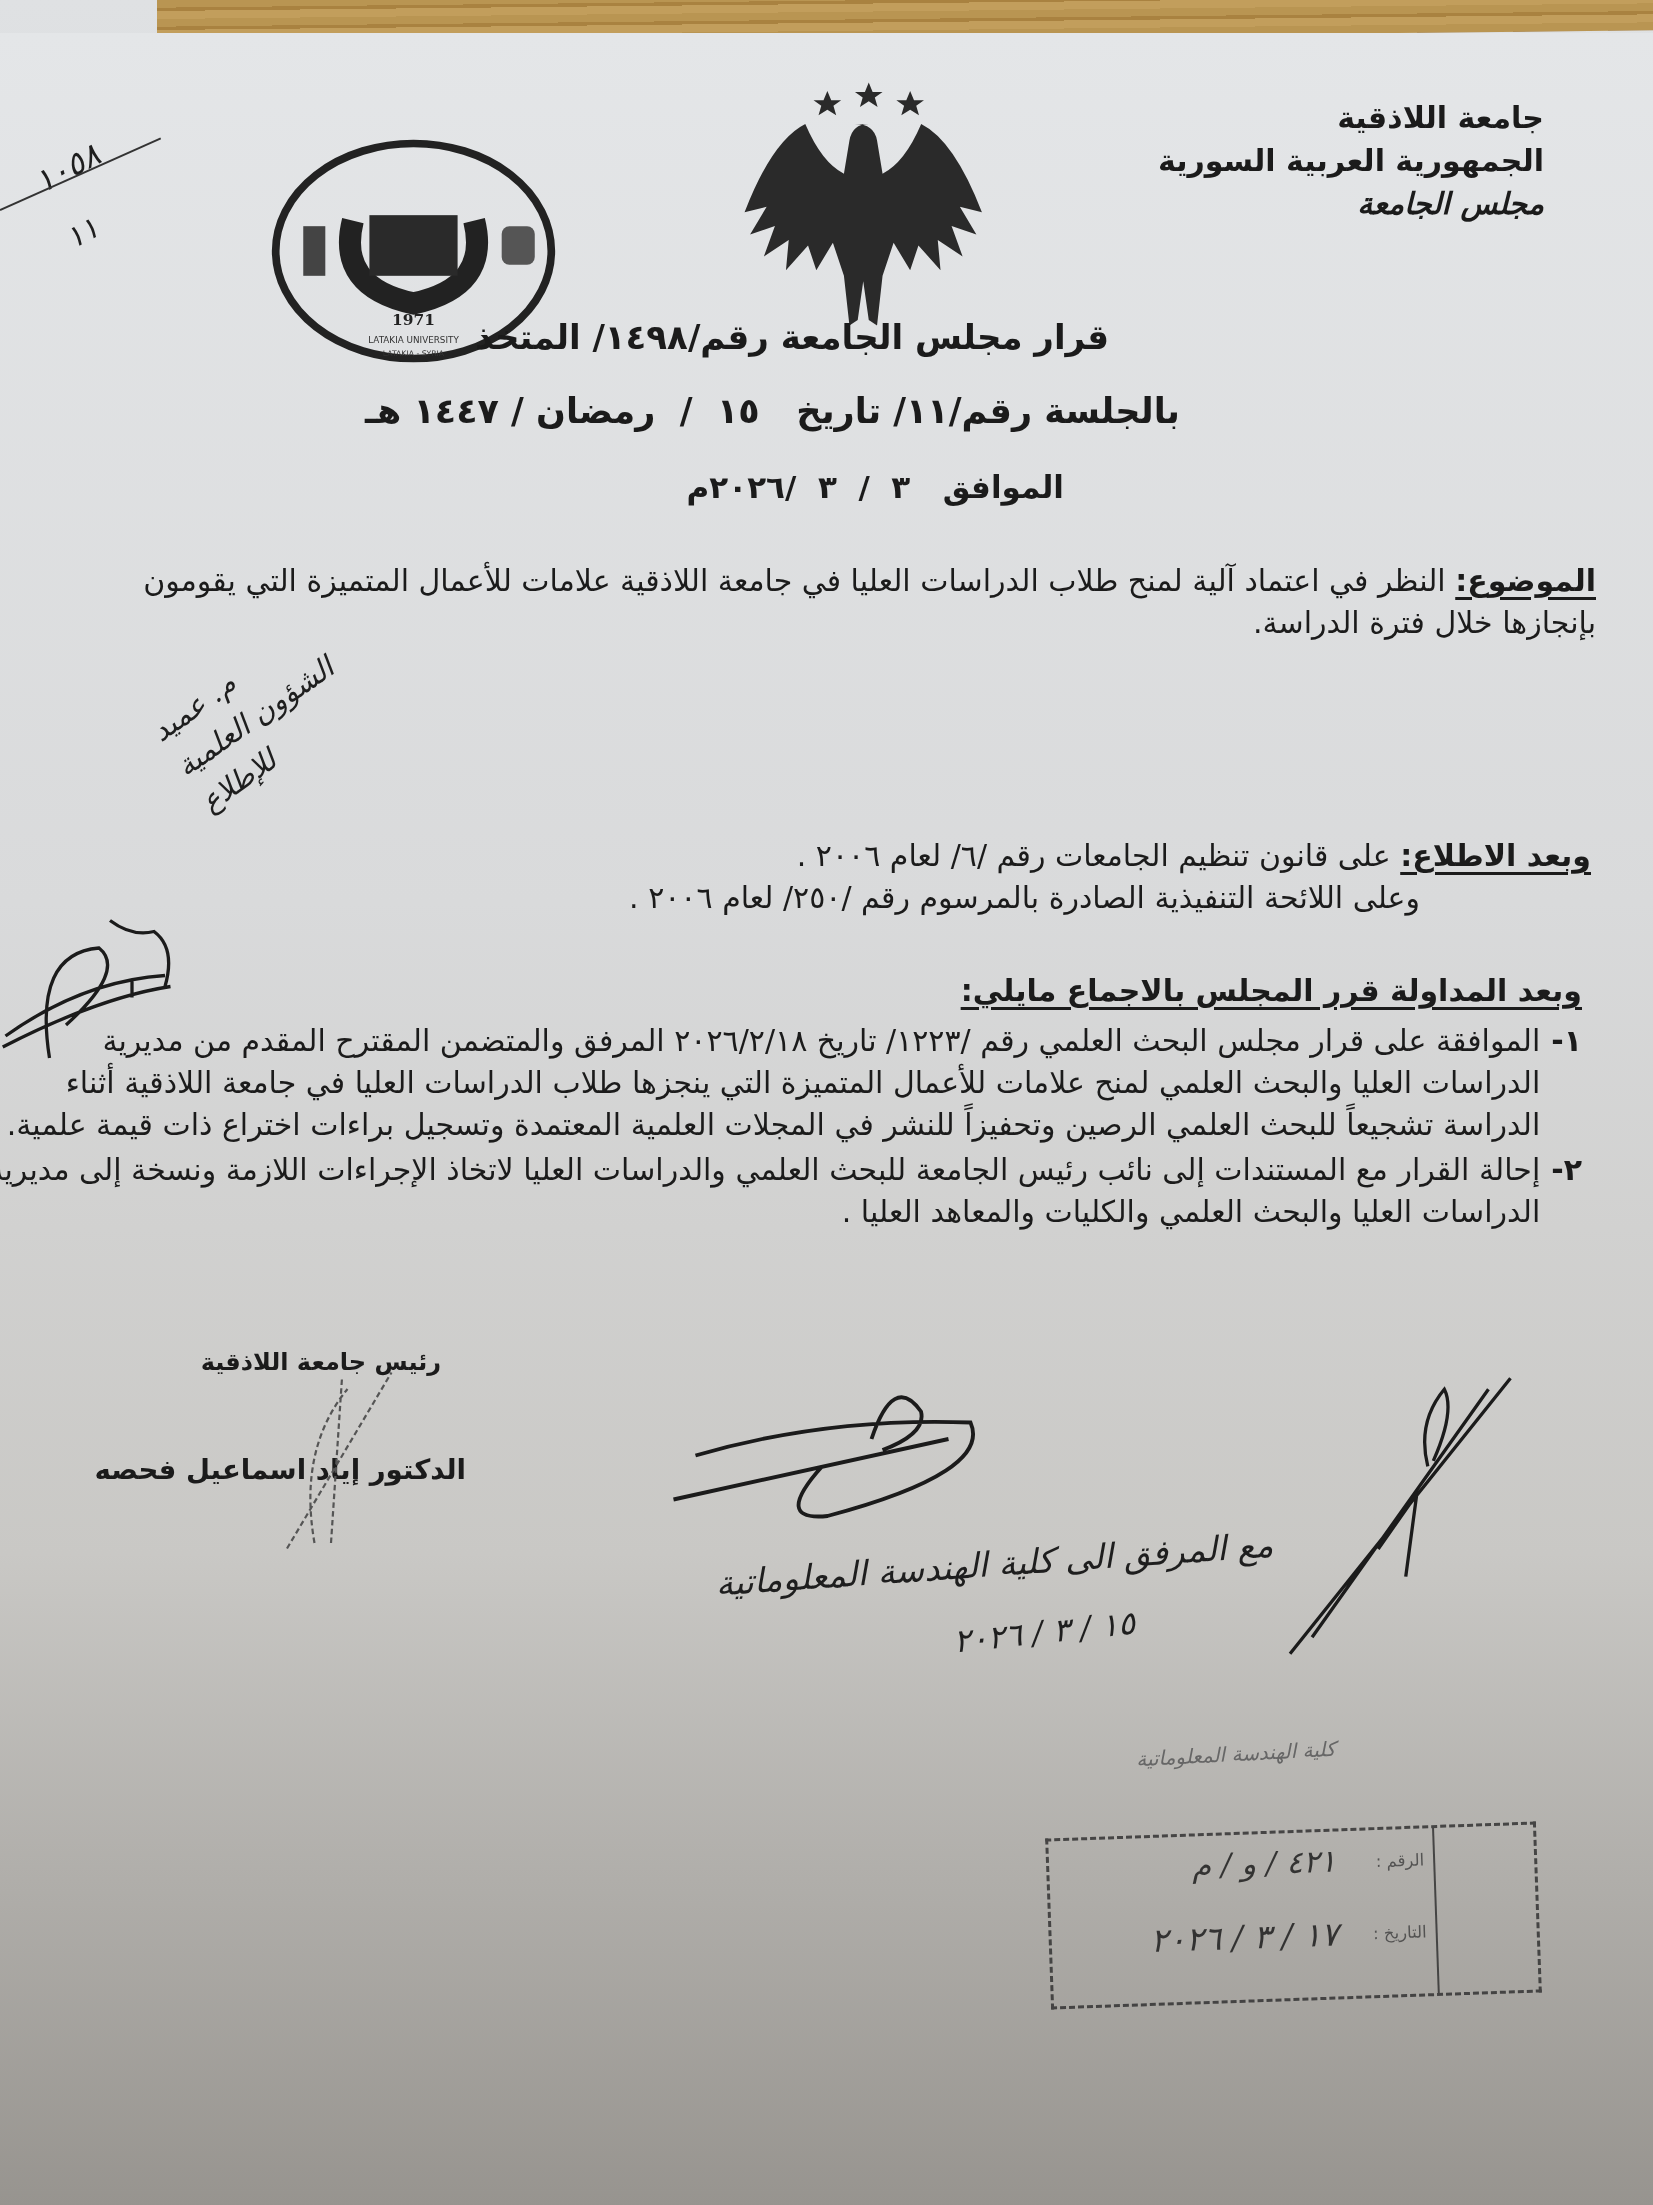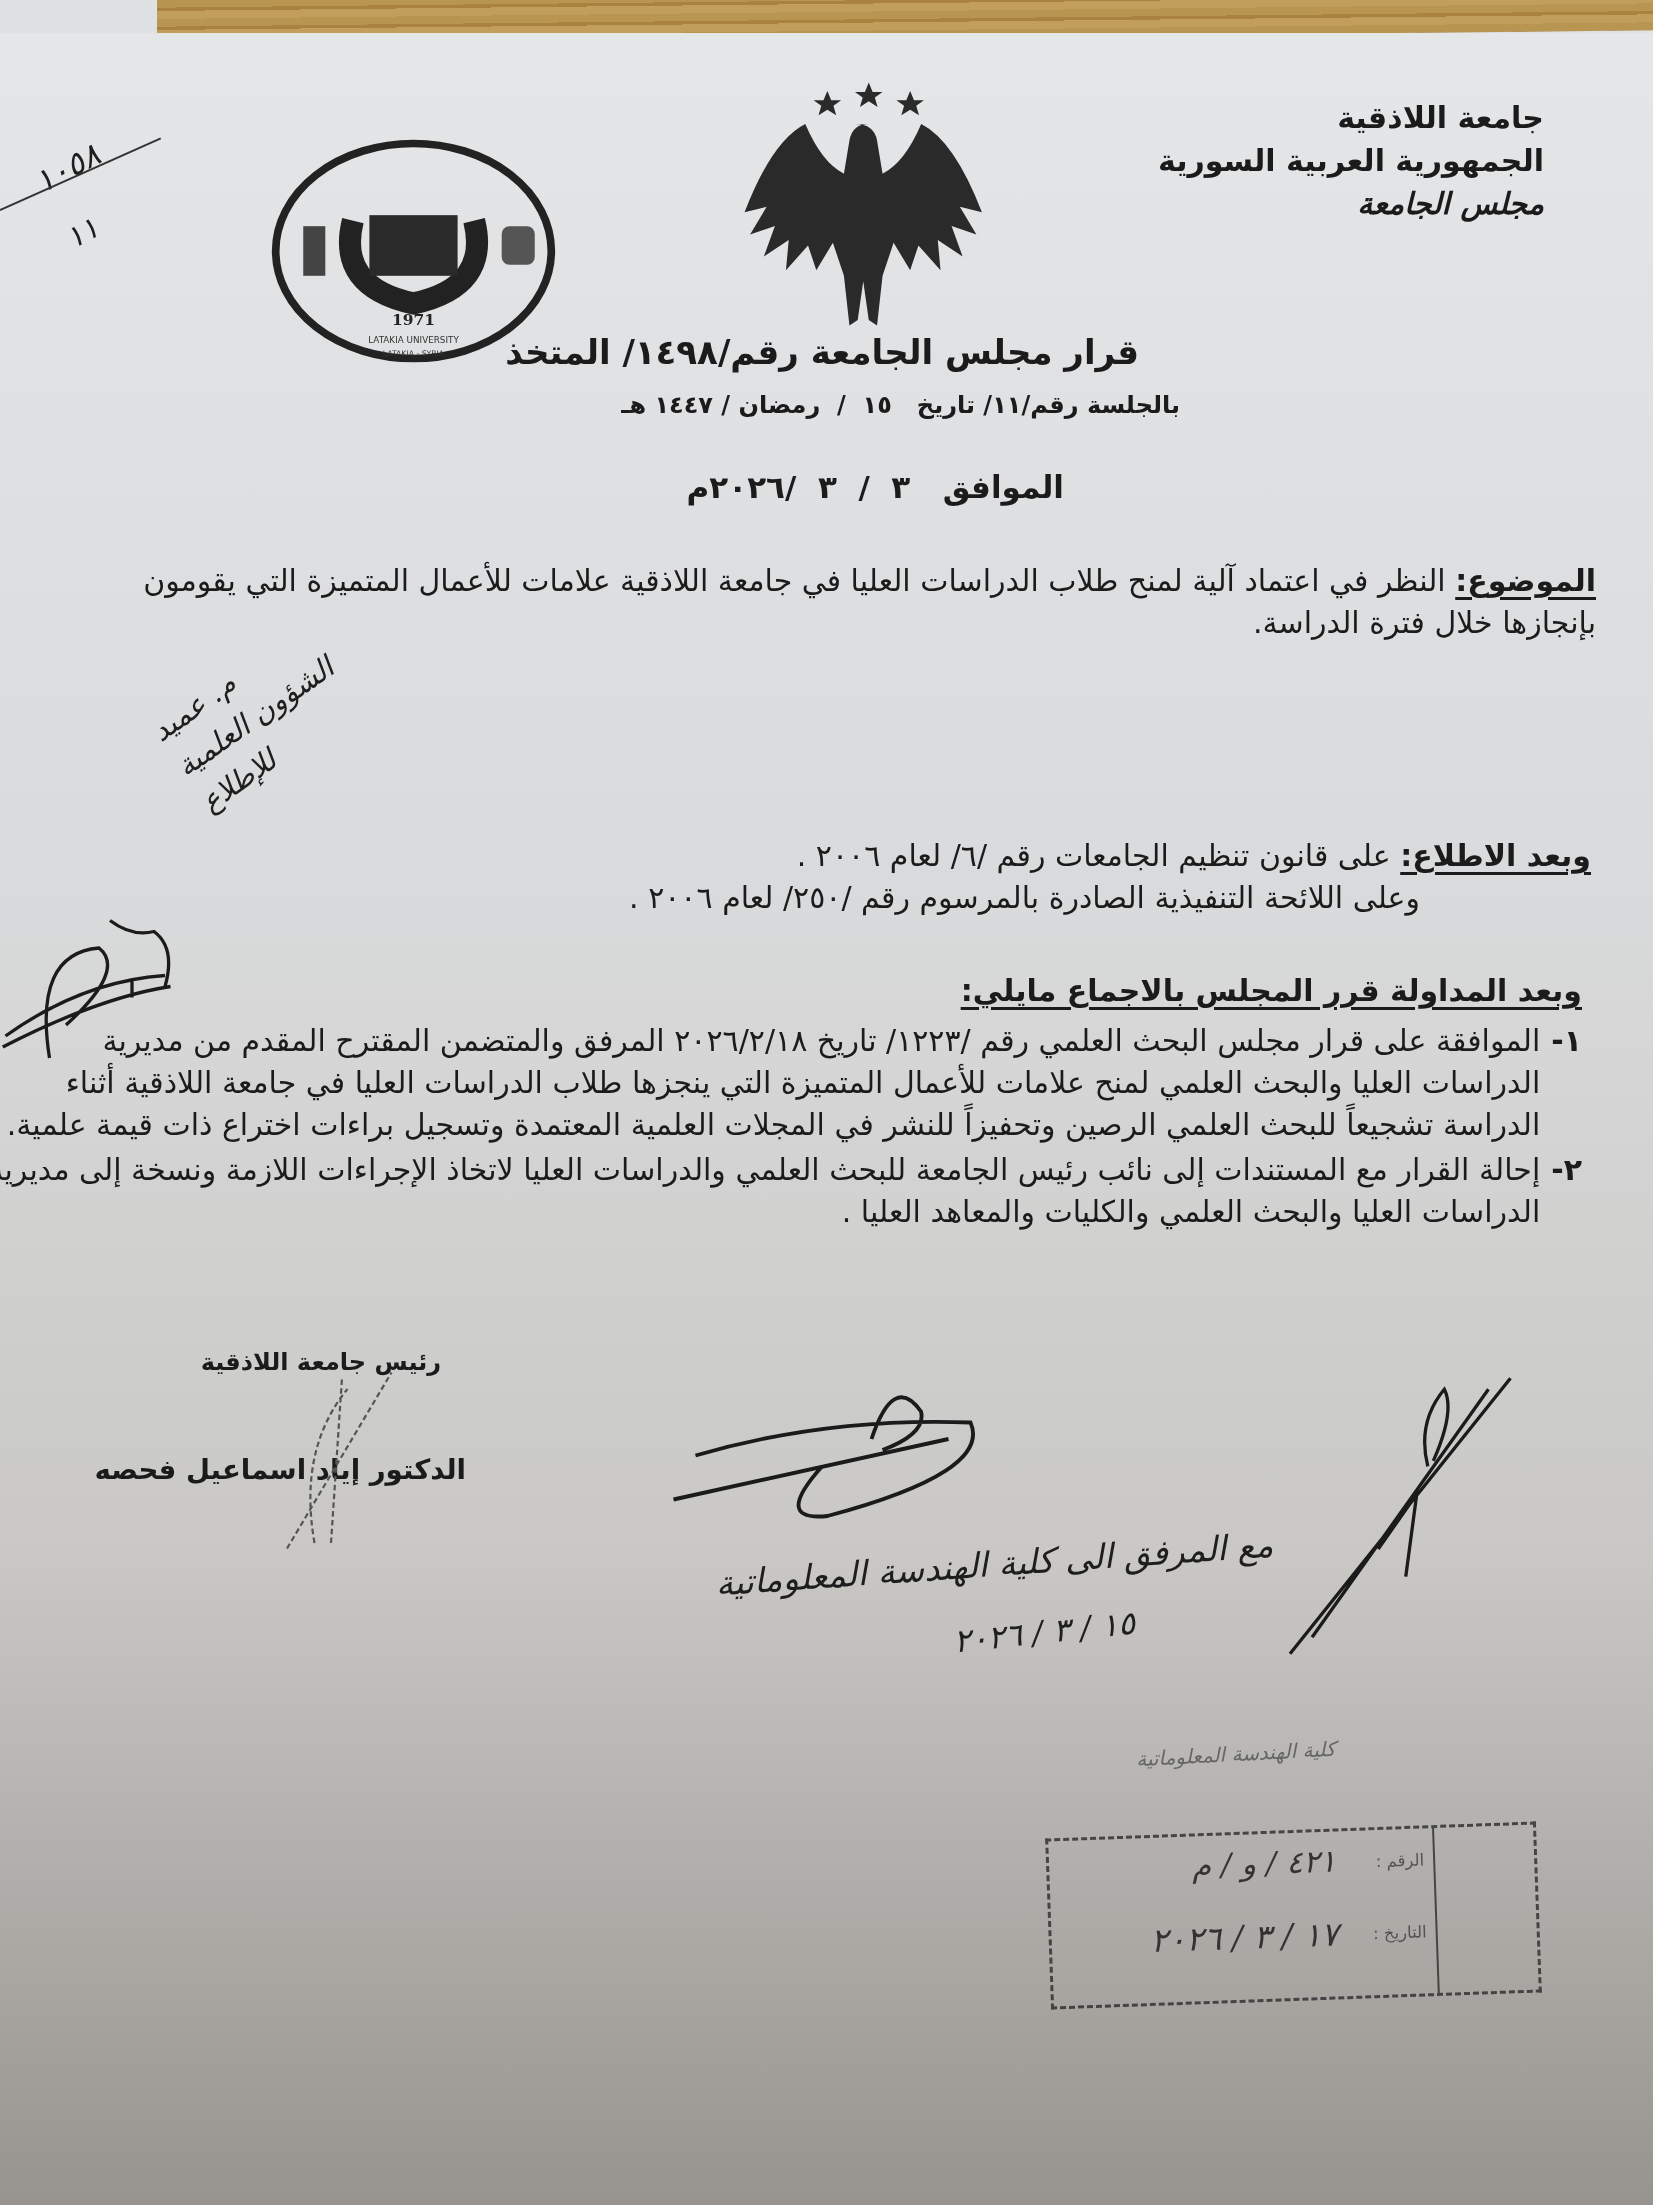--- a/index.html
+++ b/index.html
@@ -66,22 +66,22 @@
       <text x="260" y="340" text-anchor="middle" font-family="DejaVu Serif, serif" font-size="28" font-weight="bold" fill="#222">1971</text>
       <text x="260" y="372" text-anchor="middle" font-family="DejaVu Sans, sans-serif" font-size="16" fill="#333">LATAKIA UNIVERSITY</text>
       <text x="260" y="395" text-anchor="middle" font-family="DejaVu Sans, sans-serif" font-size="14" fill="#333">LATAKIA - SYRIA</text>
     </svg>
   </div>
 
   <div class="abs hand" style="left:33px; top:116px; font-size:32px; transform:rotate(-28deg);">١٠٥٨</div>
   <div class="abs" style="left:0; top:176px; width:176px; height:2.2px; background:#333; transform:rotate(-24deg); transform-origin:left;"></div>
   <div class="abs hand" style="left:66px; top:182px; font-size:30px; transform:rotate(-28deg);">١١</div>
 
-  <div class="abs rtl title" style="right:515px; top:284px;margin-top:15px;">قرار مجلس الجامعة رقم/١٤٩٨/ المتخذ</div>
-  <div class="abs rtl title" style="right:474px; top:358px; font-size:24px; white-space:pre;">بالجلسة رقم/١١/ تاريخ   ١٥  /  رمضان / ١٤٤٧ هـ</div>
+  <div class="abs rtl title" style="right:545px; top:284px;">قرار مجلس الجامعة رقم/١٤٩٨/ المتخذ</div>
+  <div class="abs rtl title" style="right:474px; top:358px; font-size:35px; white-space:pre;">بالجلسة رقم/١١/ تاريخ   ١٥  /  رمضان / ١٤٤٧ هـ</div>
   <div class="abs rtl title" style="right:590px; top:436px; font-size:31px; white-space:pre;">الموافق   ٣  /  ٣  /٢٠٢٦م</div>
 
   <div class="abs rtl para" style="right:58px; top:527px; width:1505px;">
     <span class="label">الموضوع:</span>
     <span>النظر في اعتماد آلية لمنح طلاب الدراسات العليا في جامعة اللاذقية علامات للأعمال المتميزة التي يقومون بإنجازها خلال فترة الدراسة.</span>
   </div>
 
 
   <div class="abs rtl para" style="right:63px; top:802px; width:992px;">
     <div><span class="label">وبعد الاطلاع:</span>

